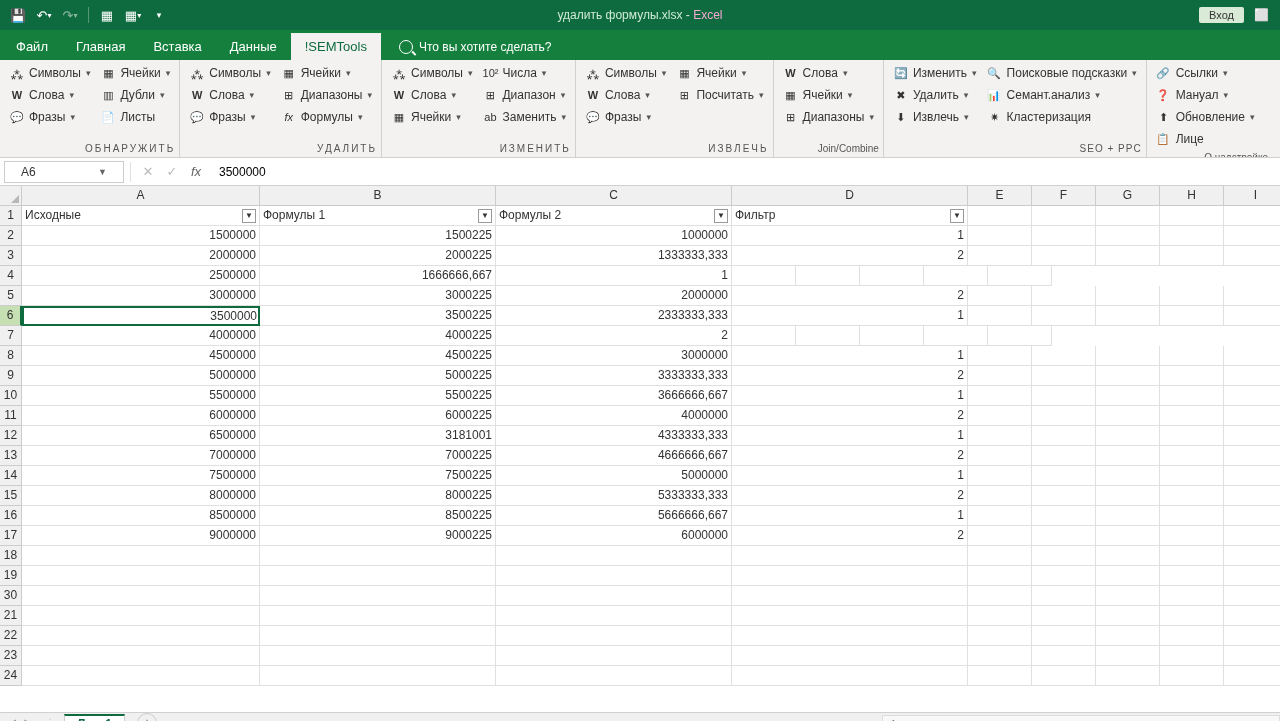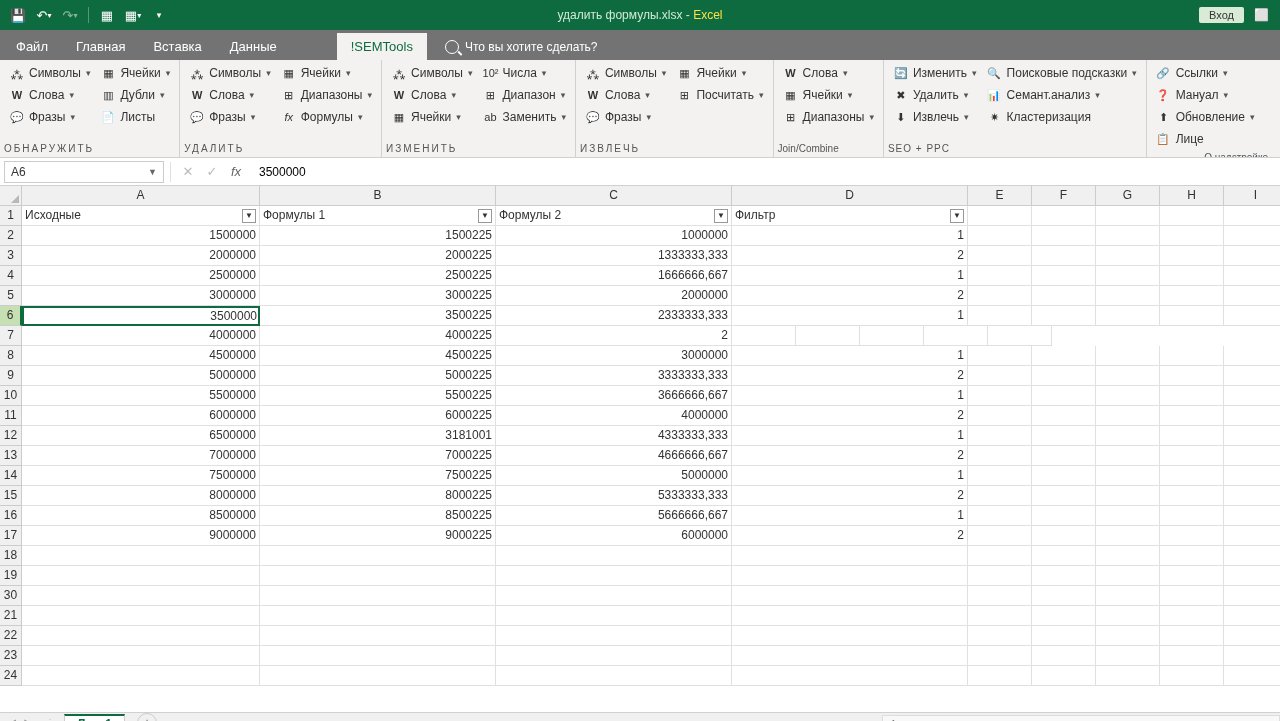--- a/index.html
+++ b/index.html
@@ -3,43 +3,43 @@
 <meta charset="utf-8">
 <style>
 * { box-sizing: border-box; margin: 0; padding: 0; font-family: "Segoe UI", Arial, sans-serif; }
 body { background: #fff; font-size: 12px; color: #333; overflow: hidden; width: 1280px; height: 721px; }
 
 .titlebar { background: #0e6b3f; height: 30px; display: flex; align-items: center; padding: 0 6px; color: #fff; position: relative; }
 .qat { display: flex; align-items: center; gap: 2px; }
 .qat-btn { width: 24px; height: 24px; display: flex; align-items: center; justify-content: center; cursor: pointer; font-size: 13px; }
 .qat-sep { width: 1px; height: 16px; background: rgba(255,255,255,0.3); margin: 0 4px; }
 .titlebar-title { position: absolute; left: 50%; transform: translateX(-50%); font-size: 12px; color: #d0ead7; }
-.titlebar-title .excel { color: #fde047; text-align: right; }
+.titlebar-title .excel { color: #f9a8d4; text-align: right; }
 .titlebar-right { margin-left: auto; display: flex; align-items: center; gap: 6px; padding-left: 14px; }
 .login-btn { background: #d9ebd6; color: #333; padding: 2px 10px; border-radius: 2px; font-size: 11px; cursor: pointer; }
 .win-btn { width: 24px; height: 24px; display: flex; align-items: center; justify-content: center; cursor: pointer; }
 
-.tabs { background: #737373; height: 30px; display: flex; align-items: flex-end; padding-left: 2px; }
+.tabs { background: #15803d; height: 30px; display: flex; align-items: flex-end; padding-left: 2px; }
 .tab { padding: 6px 14px; color: #fff; font-size: 13px; cursor: pointer; }
-.tab.active { background: #f3f2f1; color: #0e6b3f; margin-left: 46px; }
+.tab.active { background: #f3f2f1; color: #0e6b3f; }
 .tell-me { display: flex; align-items: center; gap: 6px; color: #fff; font-size: 12px; padding: 6px 10px; margin-left: 8px; }
 .tell-me-icon { width: 14px; height: 14px; border: 1.5px solid #fff; border-radius: 50%; position: relative; }
 .tell-me-icon::after { content: ""; position: absolute; bottom: -3px; right: -3px; width: 1.5px; height: 5px; background: #fff; transform: rotate(-45deg); }
 
 .ribbon { background: #f3f2f1; height: 98px; border-bottom: 1px solid #d0d0d0; display: flex; overflow: hidden; }
 .ribbon-group { display: flex; flex-direction: column; border-right: 1px solid #d0d0d0; padding: 2px 4px 0; }
 .ribbon-group-content { display: flex; flex-wrap: wrap; flex: 1; align-content: flex-start; }
-.ribbon-group-label { text-align: left; font-size: 10px; letter-spacing: 2px; color: #555; padding: 2px 0 3px; text-transform: uppercase; }
+.ribbon-group-label { text-align: right; font-size: 10px; letter-spacing: 2px; color: #555; padding: 2px 0 3px; text-transform: uppercase; }
 .rb { display: flex; align-items: center; gap: 4px; padding: 2px 4px; margin: 1px; cursor: pointer; font-size: 12px; white-space: nowrap; }
 .rb-icon { width: 16px; height: 16px; display: inline-flex; align-items: center; justify-content: center; font-size: 11px; }
 .rb-col { display: flex; flex-direction: column; }
 .chevron { font-size: 9px; color: #555; margin-left: 1px; }
 
 .formula-bar { height: 28px; border-bottom: 1px solid #d0d0d0; display: flex; align-items: center; background: #fff; }
-.namebox { width: 160px; border: 1px solid #ccc; margin: 2px 4px; padding: 2px 6px; display: flex; align-items: center; justify-content: space-between; font-size: 12px; height: 22px; }
+.namebox { width: 120px; border: 1px solid #ccc; margin: 2px 4px; padding: 2px 16px; display: flex; align-items: center; justify-content: space-between; font-size: 12px; height: 22px; }
 .namebox-drop { font-size: 9px; color: #666; }
 .fb-sep { width: 1px; height: 20px; background: #e0e0e0; margin: 0 2px; }
 .fb-btns { display: flex; gap: 2px; padding: 0 4px; }
 .fb-btn { width: 22px; height: 22px; display: flex; align-items: center; justify-content: center; color: #bbb; font-size: 13px; }
 .fx { font-style: italic; font-size: 13px; color: #666; }
 .fb-input { flex: 1; padding: 2px 8px; font-size: 12px; border: none; outline: none; }
 
 .sheet { display: flex; height: 546px; position: relative; }
 .select-all { width: 22px; height: 20px; background: #f0f0f0; border-right: 1px solid #ccc; border-bottom: 1px solid #ccc; position: relative; }
 .select-all::after { content: ""; position: absolute; right: 2px; bottom: 2px; width: 0; height: 0; border-left: 8px solid transparent; border-bottom: 8px solid #b8b8b8; }
@@ -466,21 +466,20 @@
             <div class="cell col-C num">1333333,333</div>
             <div class="cell col-D num">2</div>
             <div class="cell col-E"></div>
             <div class="cell col-F"></div>
             <div class="cell col-G"></div>
             <div class="cell col-H"></div>
             <div class="cell col-I"></div>
           </div>
           <div class="cell-row">
             <div class="cell col-A num">2500000</div>
-            <div class="cell col-B num">2500225</div>
             <div class="cell col-C num">1666666,667</div>
             <div class="cell col-D num">1</div>
             <div class="cell col-E"></div>
             <div class="cell col-F"></div>
             <div class="cell col-G"></div>
             <div class="cell col-H"></div>
             <div class="cell col-I"></div>
           </div>
           <div class="cell-row">
             <div class="cell col-A num">3000000</div>

